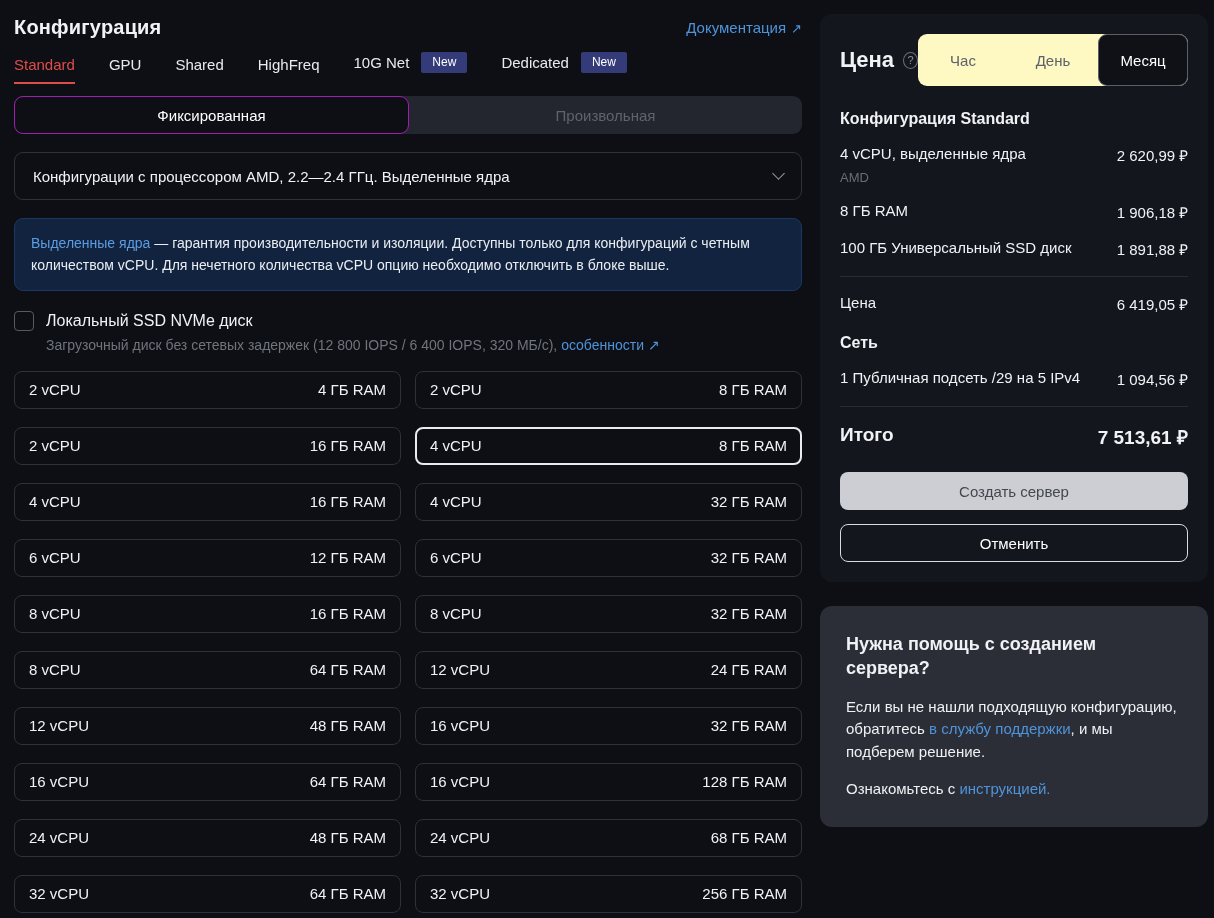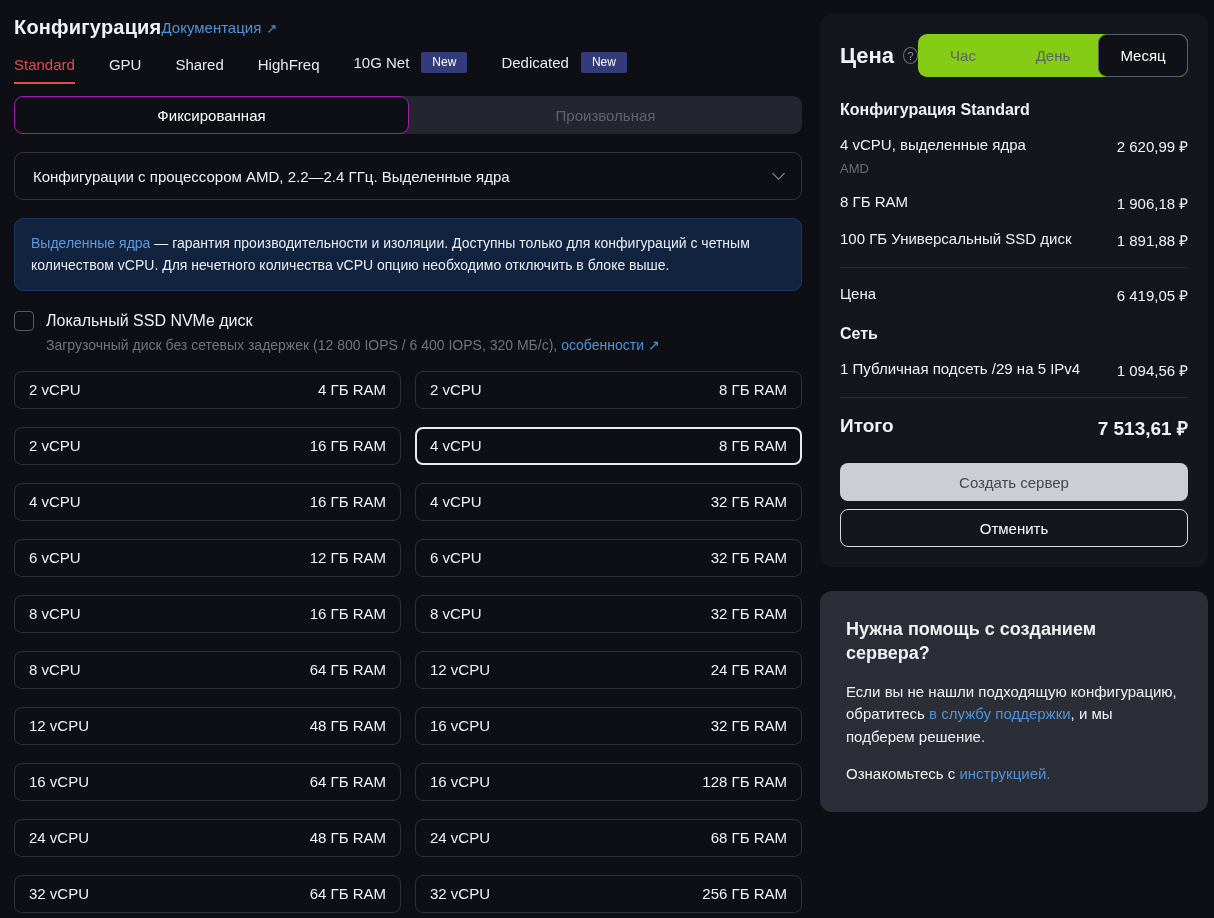--- a/index.html
+++ b/index.html
@@ -8,21 +8,21 @@
     --badge:#333c78; --banner-bg:#12233f; --banner-hl:#5b9ce0;
   }
   *{box-sizing:border-box}
   body{width:1214px;height:918px;margin:0;background:var(--bg);color:#f1f2f5;
        font-family:"Liberation Sans",sans-serif;overflow:hidden;-webkit-font-smoothing:antialiased}
   .app{display:flex;gap:18px;padding:14px 8px 0 14px}
   .left{flex:0 0 788px;min-width:0}
   .right{flex:0 0 388px;min-width:0}
 
   
-  .head{display:flex;align-items:center;height:26px}
+  .head{display:flex;justify-content:space-between;align-items:center;height:26px}
   .page-title{font-size:20px;font-weight:bold;margin:0;letter-spacing:.2px}
   .doclink{font-size:15px;color:var(--link);text-decoration:none;cursor:pointer}
   .doclink .arrow{margin-left:5px;font-size:13px}
   .tabs{display:flex;gap:34px;align-items:flex-end;margin-top:12px}
   .tab{font-size:15px;color:#e8eaee;padding-bottom:11px;display:flex;align-items:center;gap:12px;cursor:pointer;white-space:nowrap}
   .tab.active{color:var(--red);border-bottom:2px solid var(--red);padding-bottom:9px}
   .badge{background:var(--badge);color:#fff;font-size:12px;line-height:1;padding:4px 11px 5px;border-radius:2px}
   .mode-toggle{display:flex;margin-top:12px;height:38px;background:#23262e;border-radius:9px}
   .mode{flex:1;display:flex;align-items:center;justify-content:center;font-size:15px;cursor:pointer}
   .mode.active{background:var(--bg);border:1px solid #a21caf;border-radius:9px;color:#fff}
@@ -44,35 +44,35 @@
   .config-card{height:38px;border:1px solid #2e3138;border-radius:8px;display:flex;align-items:center;
                justify-content:space-between;padding:16px 14px;font-size:15px;cursor:pointer;background:var(--bg)}
   .config-card.selected{border:2px solid #e9ebee;padding:0 13px}
 
   
   .price-card{background:var(--panel);border-radius:12px;padding:20px}
   .price-head{display:flex;align-items:center}
   .price-title{font-size:22px;font-weight:bold}
   .info-icon{width:17px;height:17px;border:1.5px solid #6b7079;border-radius:50%;color:#8b9099;font-size:11px;
              display:inline-flex;align-items:center;justify-content:center;margin-left:9px;cursor:pointer}
-  .periods{margin-left:auto;display:flex;background:#84cc16;border-radius:9px;height:43px}
+  .periods{margin-left:auto;display:flex;background:#fef9c3;border-radius:9px;height:52px}
   .period{width:90px;display:flex;align-items:center;justify-content:center;font-size:15px;color:#5d616b;cursor:pointer}
   .period.active{background:#0f1117;border:1px solid #5a5e68;border-radius:9px;color:#fff}
   .config-heading{margin-top:24px;font-size:16px;font-weight:bold}
   .price-item{margin-top:17px}
   .pi-row{display:flex;justify-content:space-between;font-size:15px}
   .pi-sub{font-size:13px;color:#686d76;margin-top:5px}
   .divider{height:1px;background:#282b33;margin:17px 0}
   .prow{display:flex;justify-content:space-between;font-size:15px}
   .net-heading{font-size:16px;font-weight:bold;margin-top:20px}
   .prow.net{margin-top:17px}
   .prow.total{font-size:19px;font-weight:bold;margin-top:2px}
   button{font-family:inherit;display:block;width:100%;height:38px;border-radius:8px;font-size:15px;cursor:pointer}
   .create{margin-top:22px;background:#ccced4;color:#43474f;border:none}
-  .cancel{margin-top:8px;background:transparent;color:#fff;border:1px solid #d8dadf}
+  .cancel{margin-top:14px;background:transparent;color:#fff;border:1px solid #d8dadf}
   .help-card{margin-top:24px;background:var(--help);border-radius:12px;padding:26px;font-size:15px}
   .help-title{font-size:18px;font-weight:bold;line-height:1.35}
   .help-p{margin-top:15px;line-height:1.5;color:#f0f1f4}
 </style>
 </head>
 <body>
 
 <div class="app">
 
   <div class="left">

